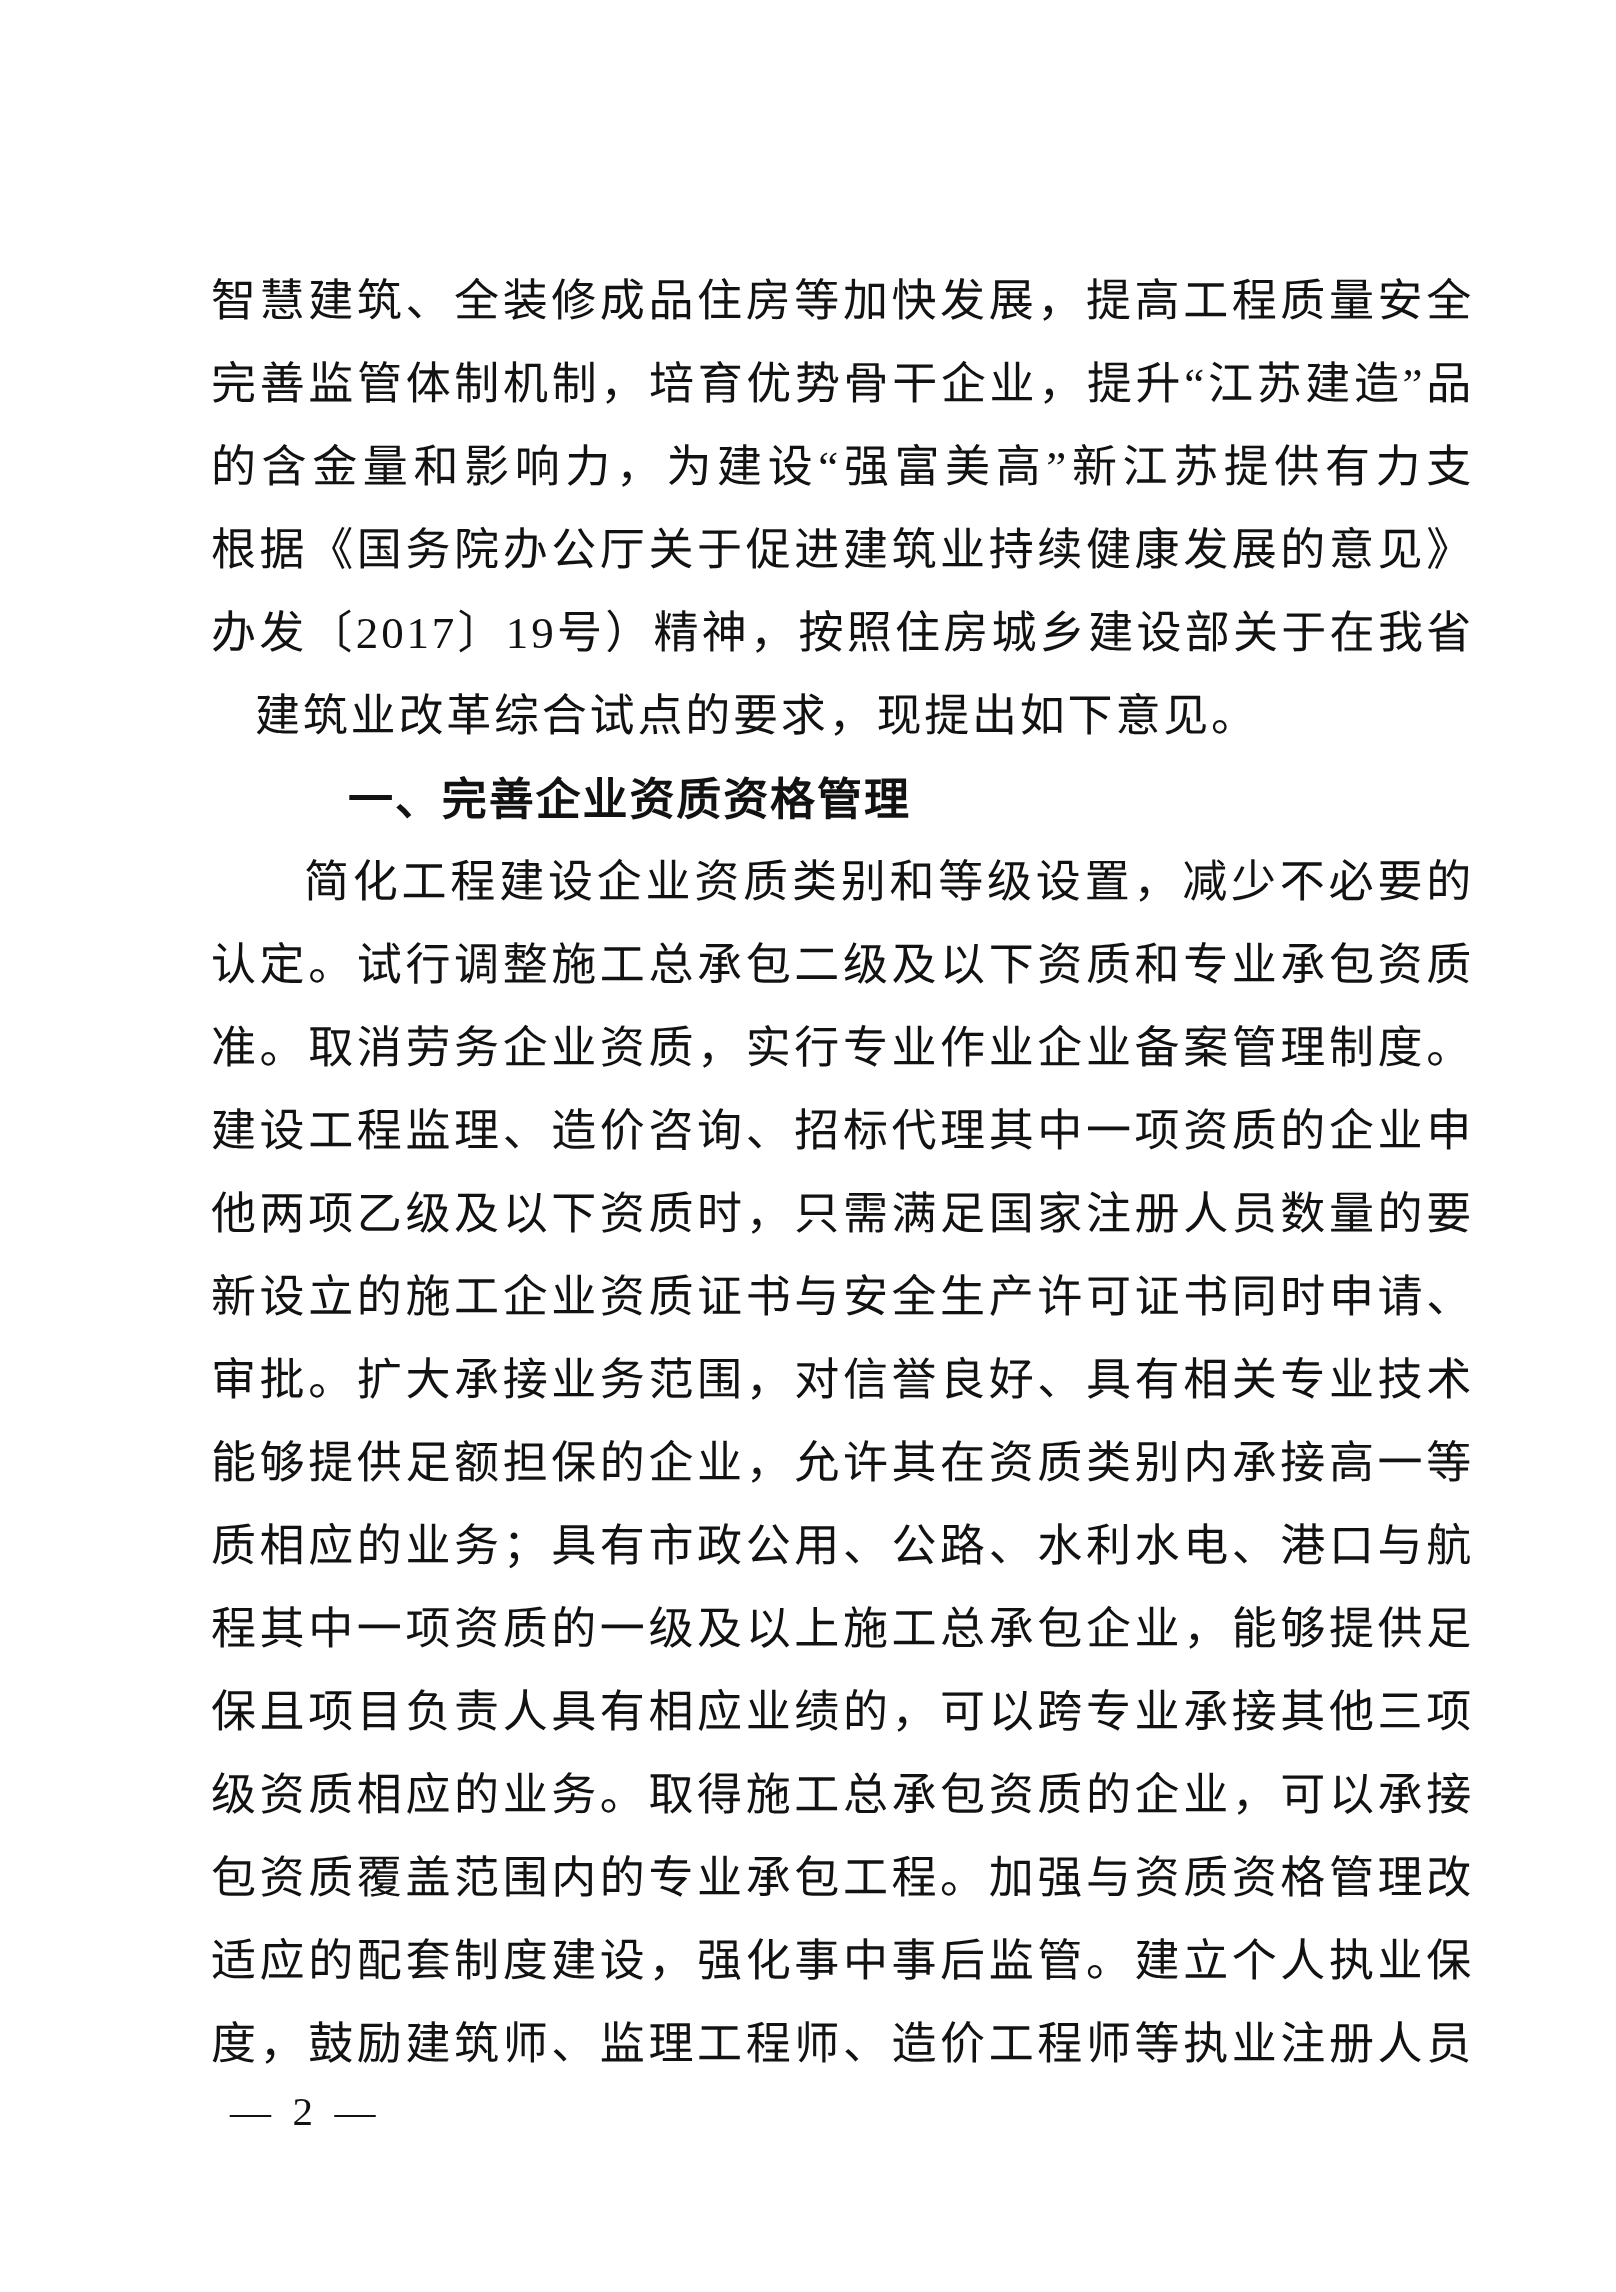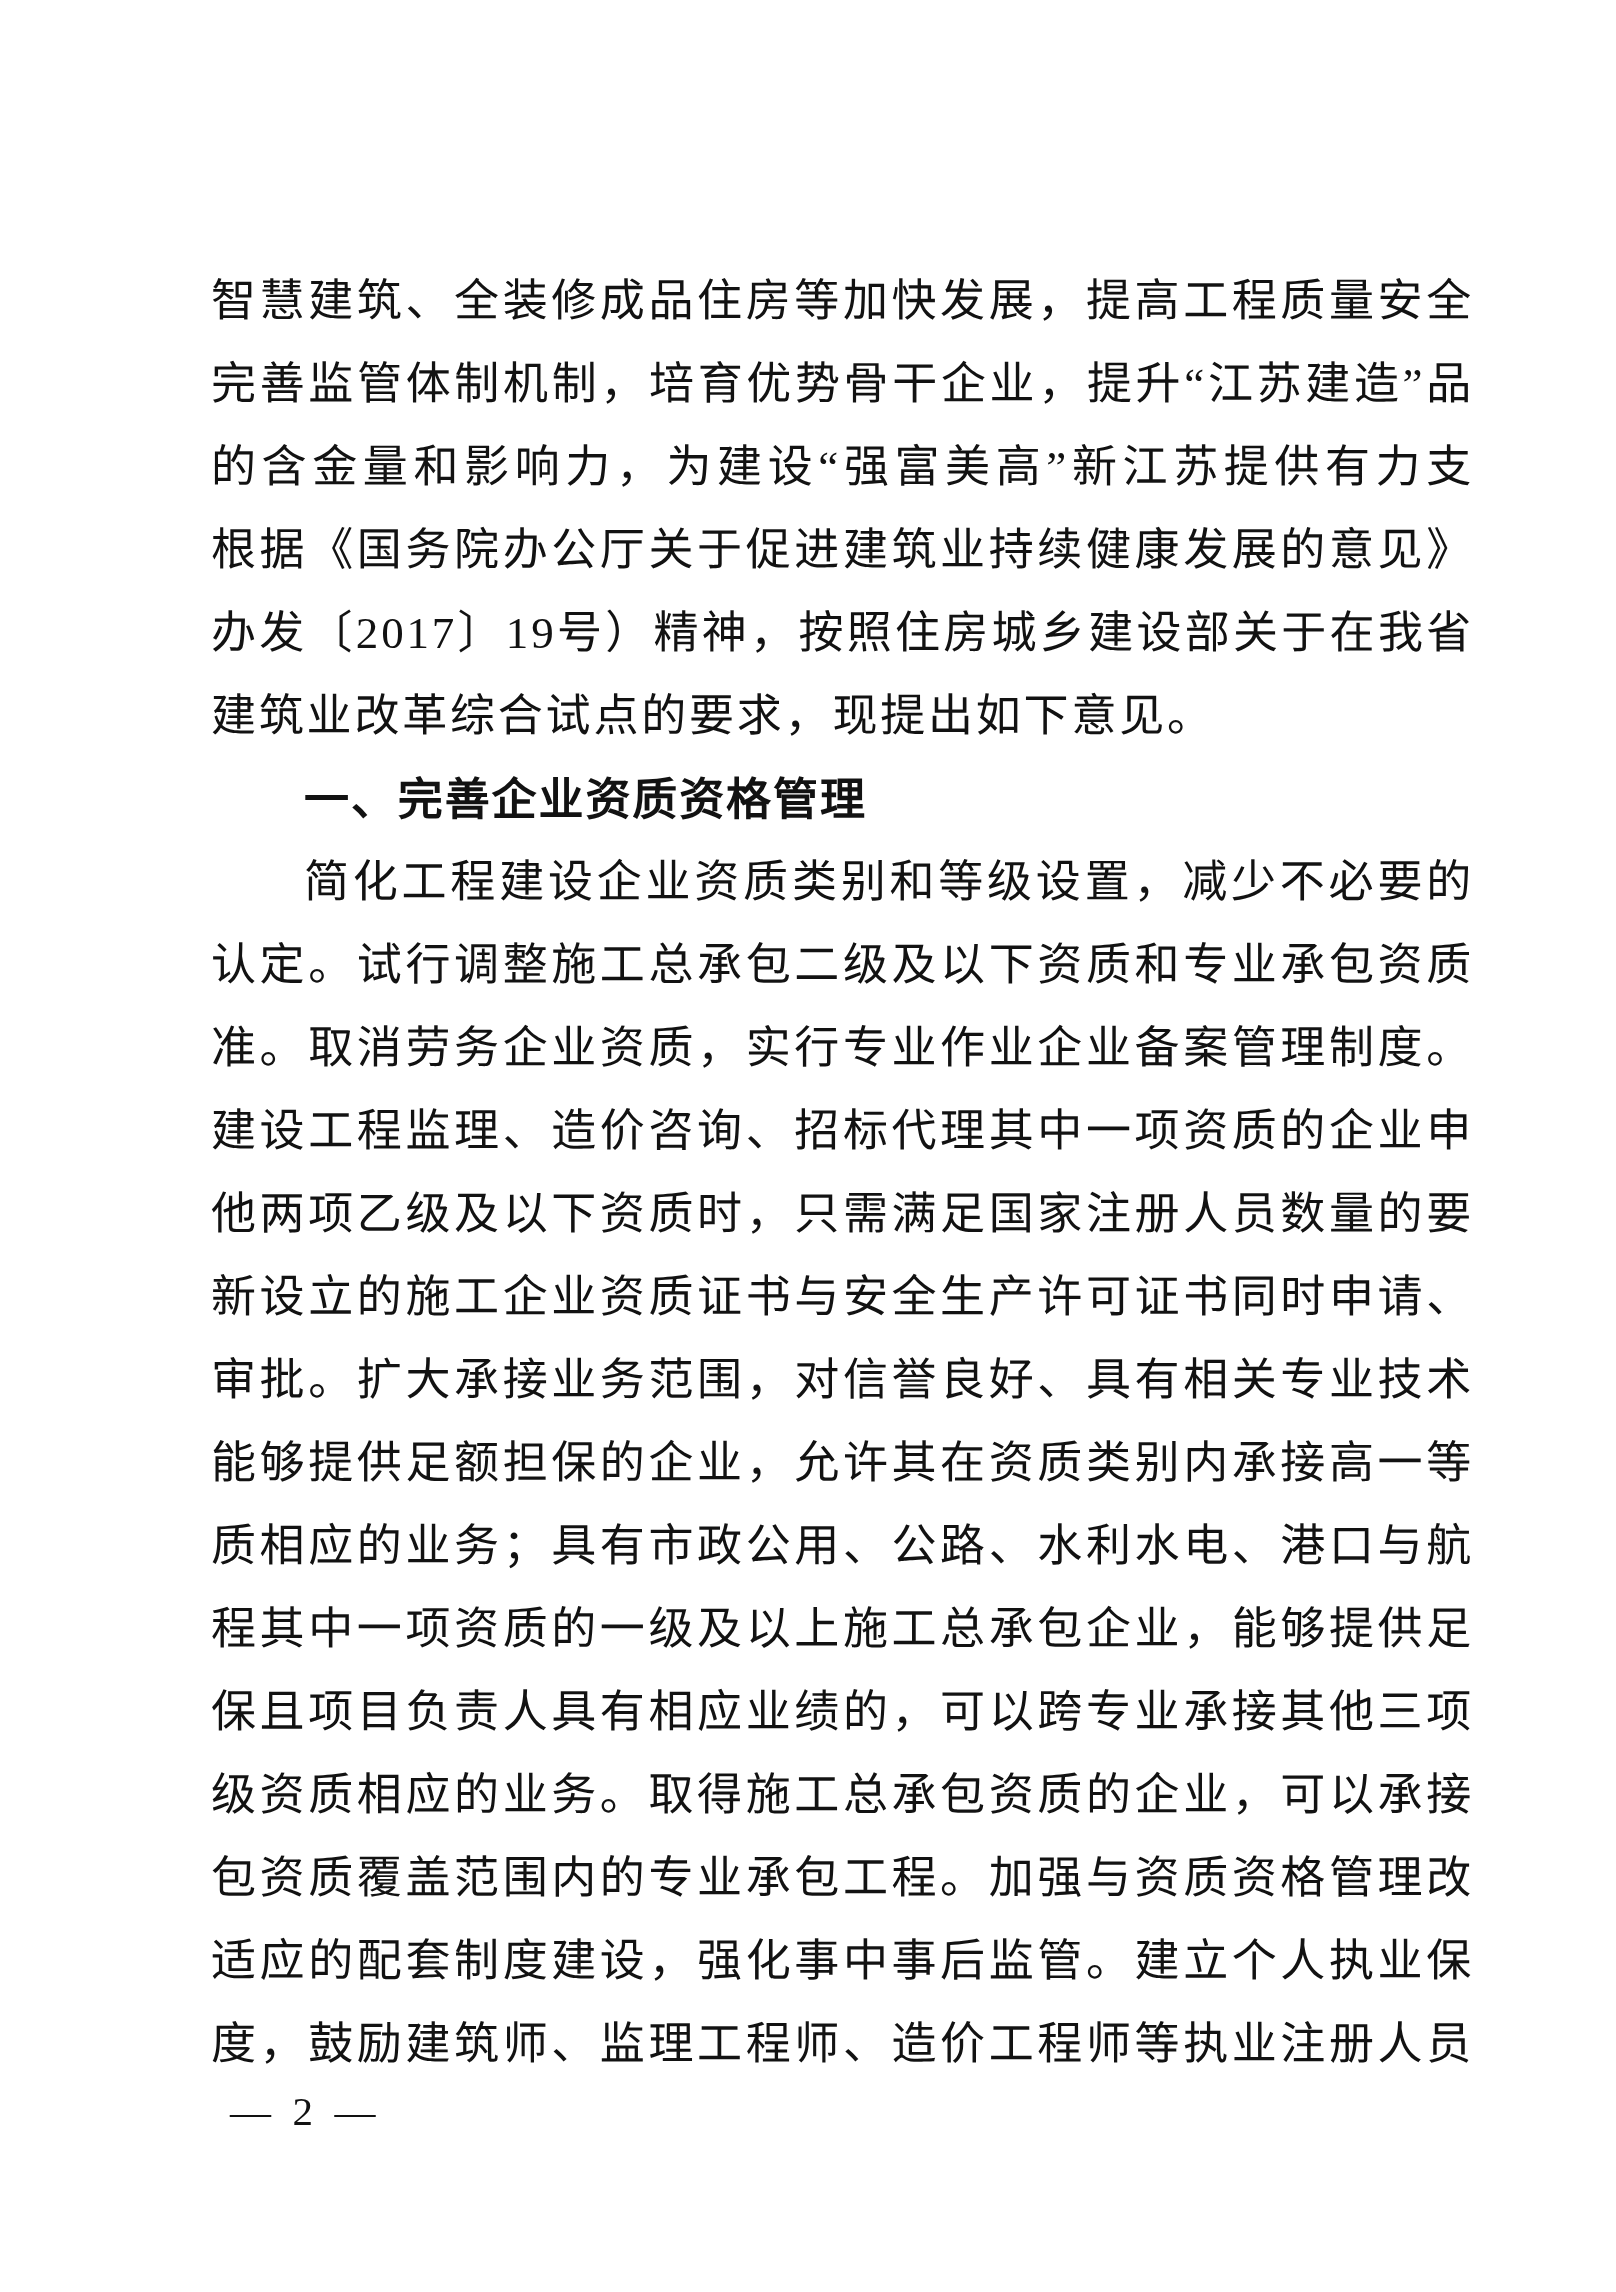--- a/index.html
+++ b/index.html
@@ -29,20 +29,21 @@
   .line {
     height: 83px;
     overflow: hidden;
     text-align: justify;
     text-align-last: justify;
     text-justify: inter-character;
   }
   .line.no-fill {
     text-align: left;
     text-align-last: left;
+    margin-left: 44px;
   }
   .line.indent {
     text-indent: 93px;
   }
   .heading .line {
     font-family: "Liberation Sans", "DejaVu Sans", sans-serif;
     font-weight: 700;
     letter-spacing: 1.9px;
   }
   .footer {

